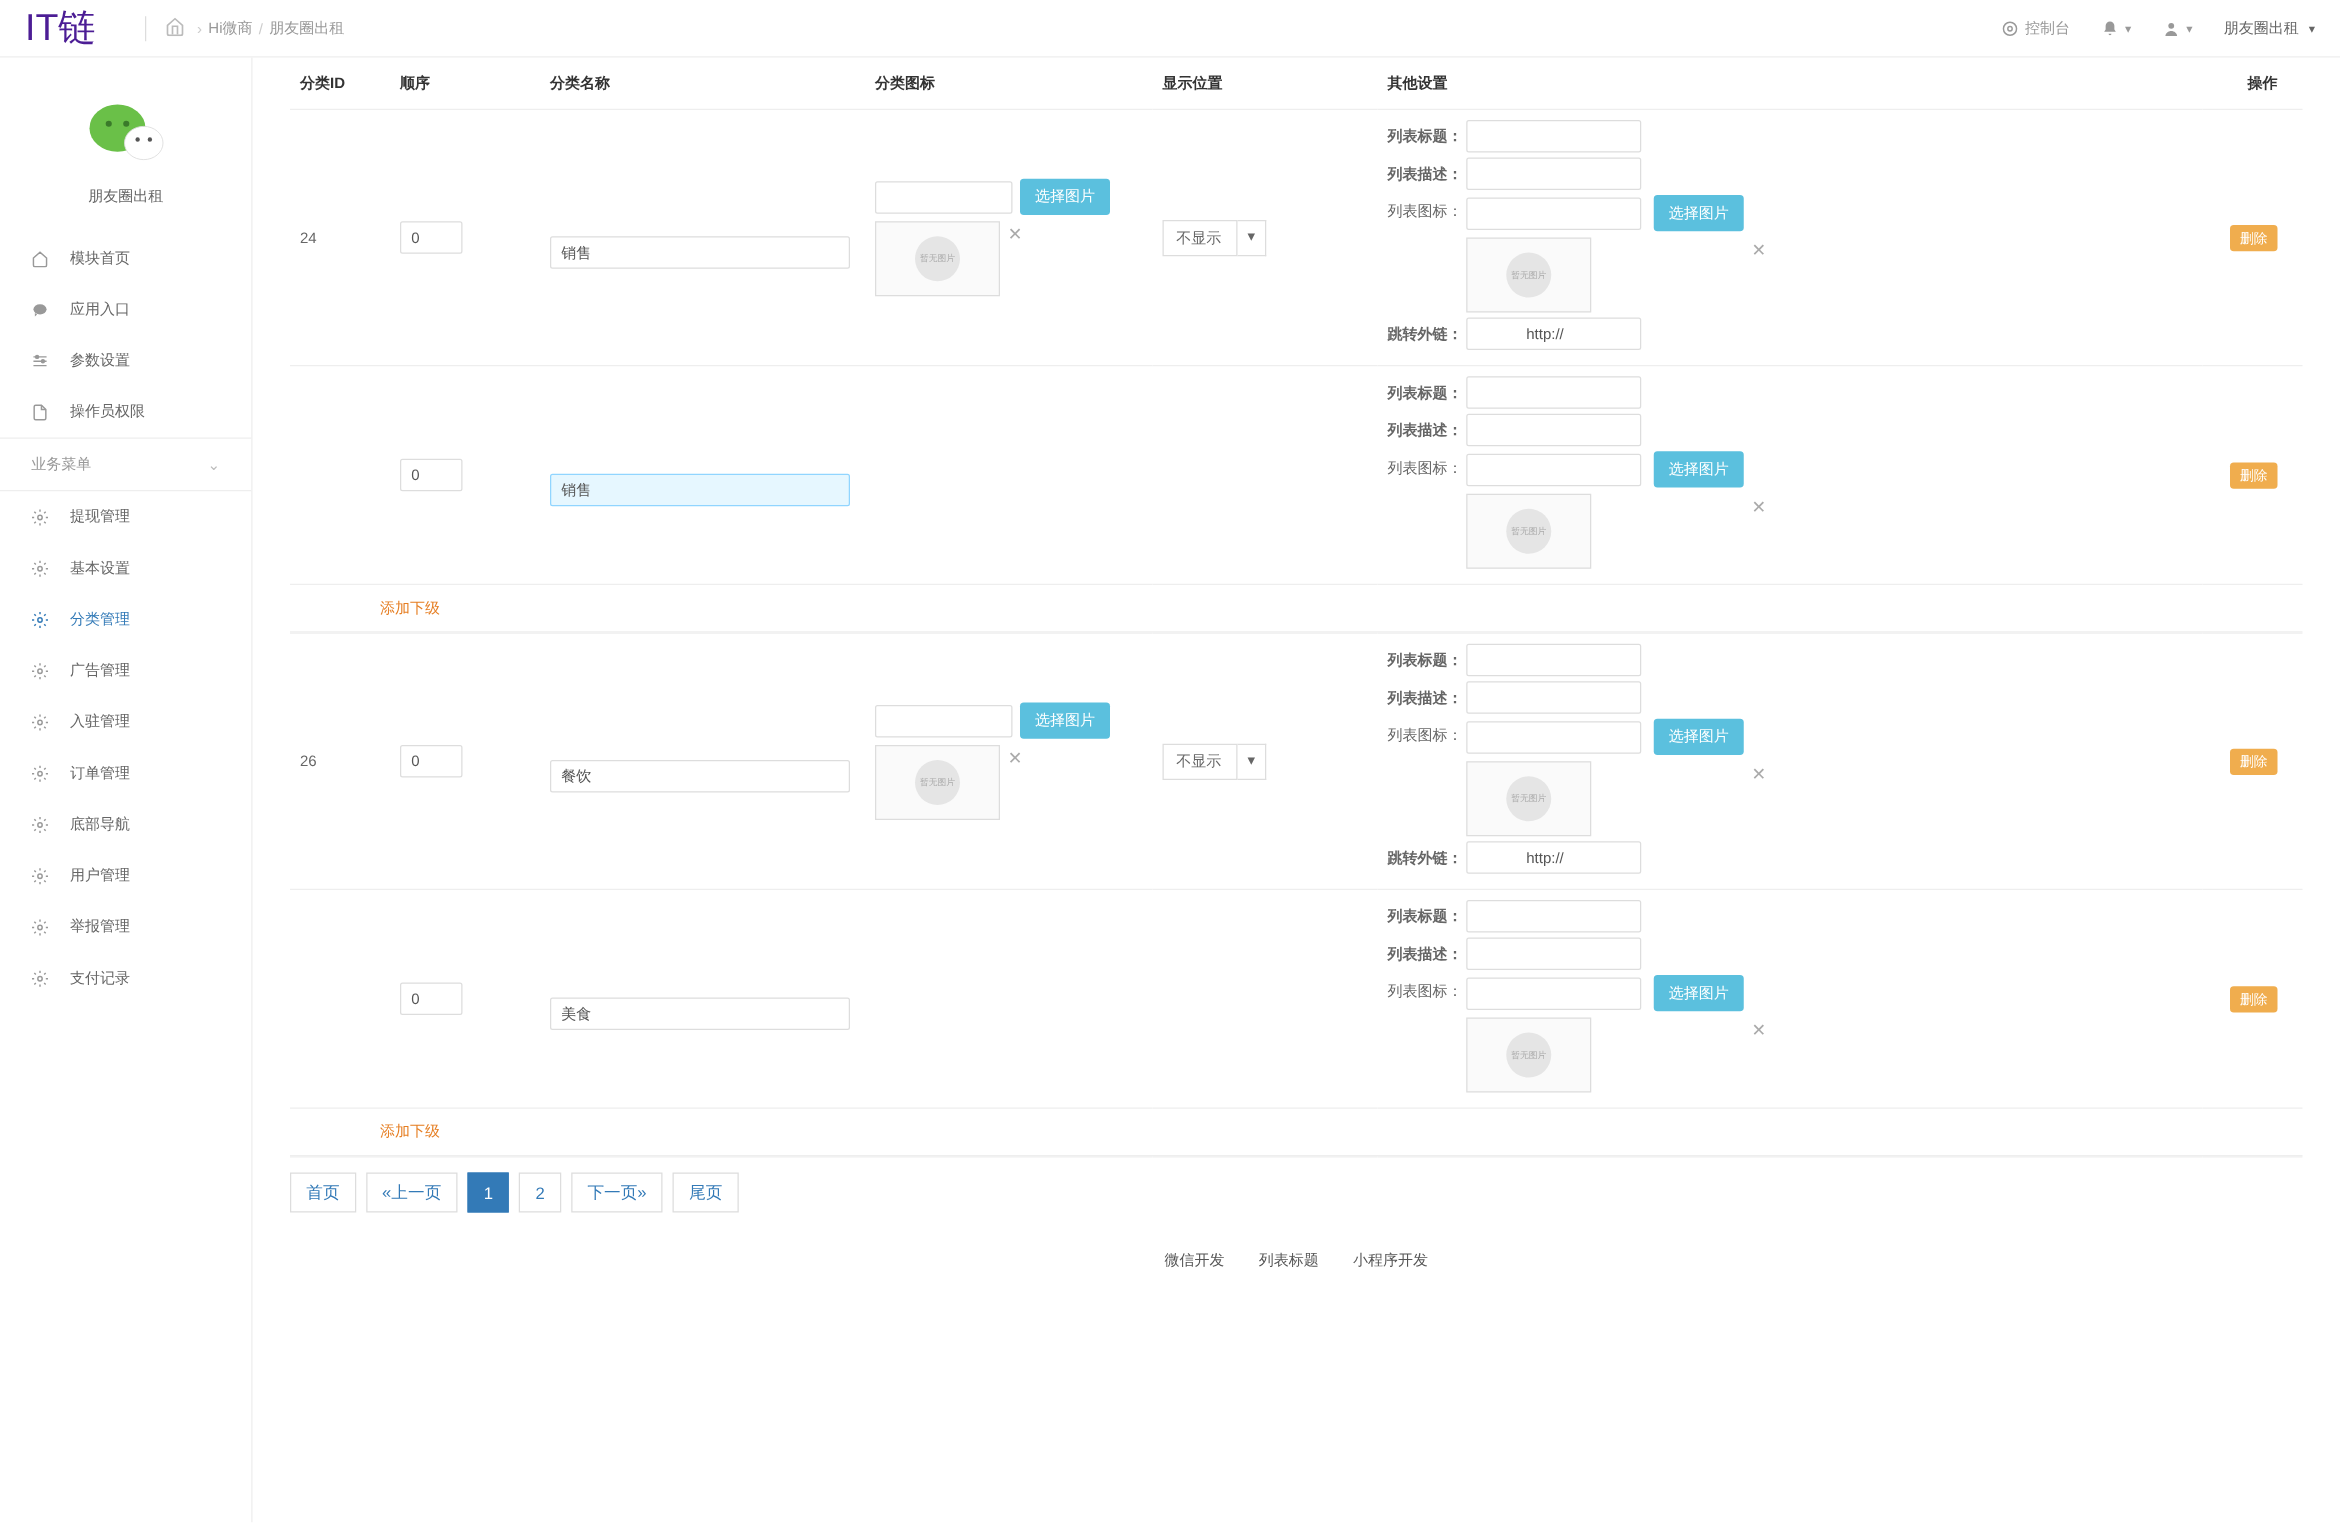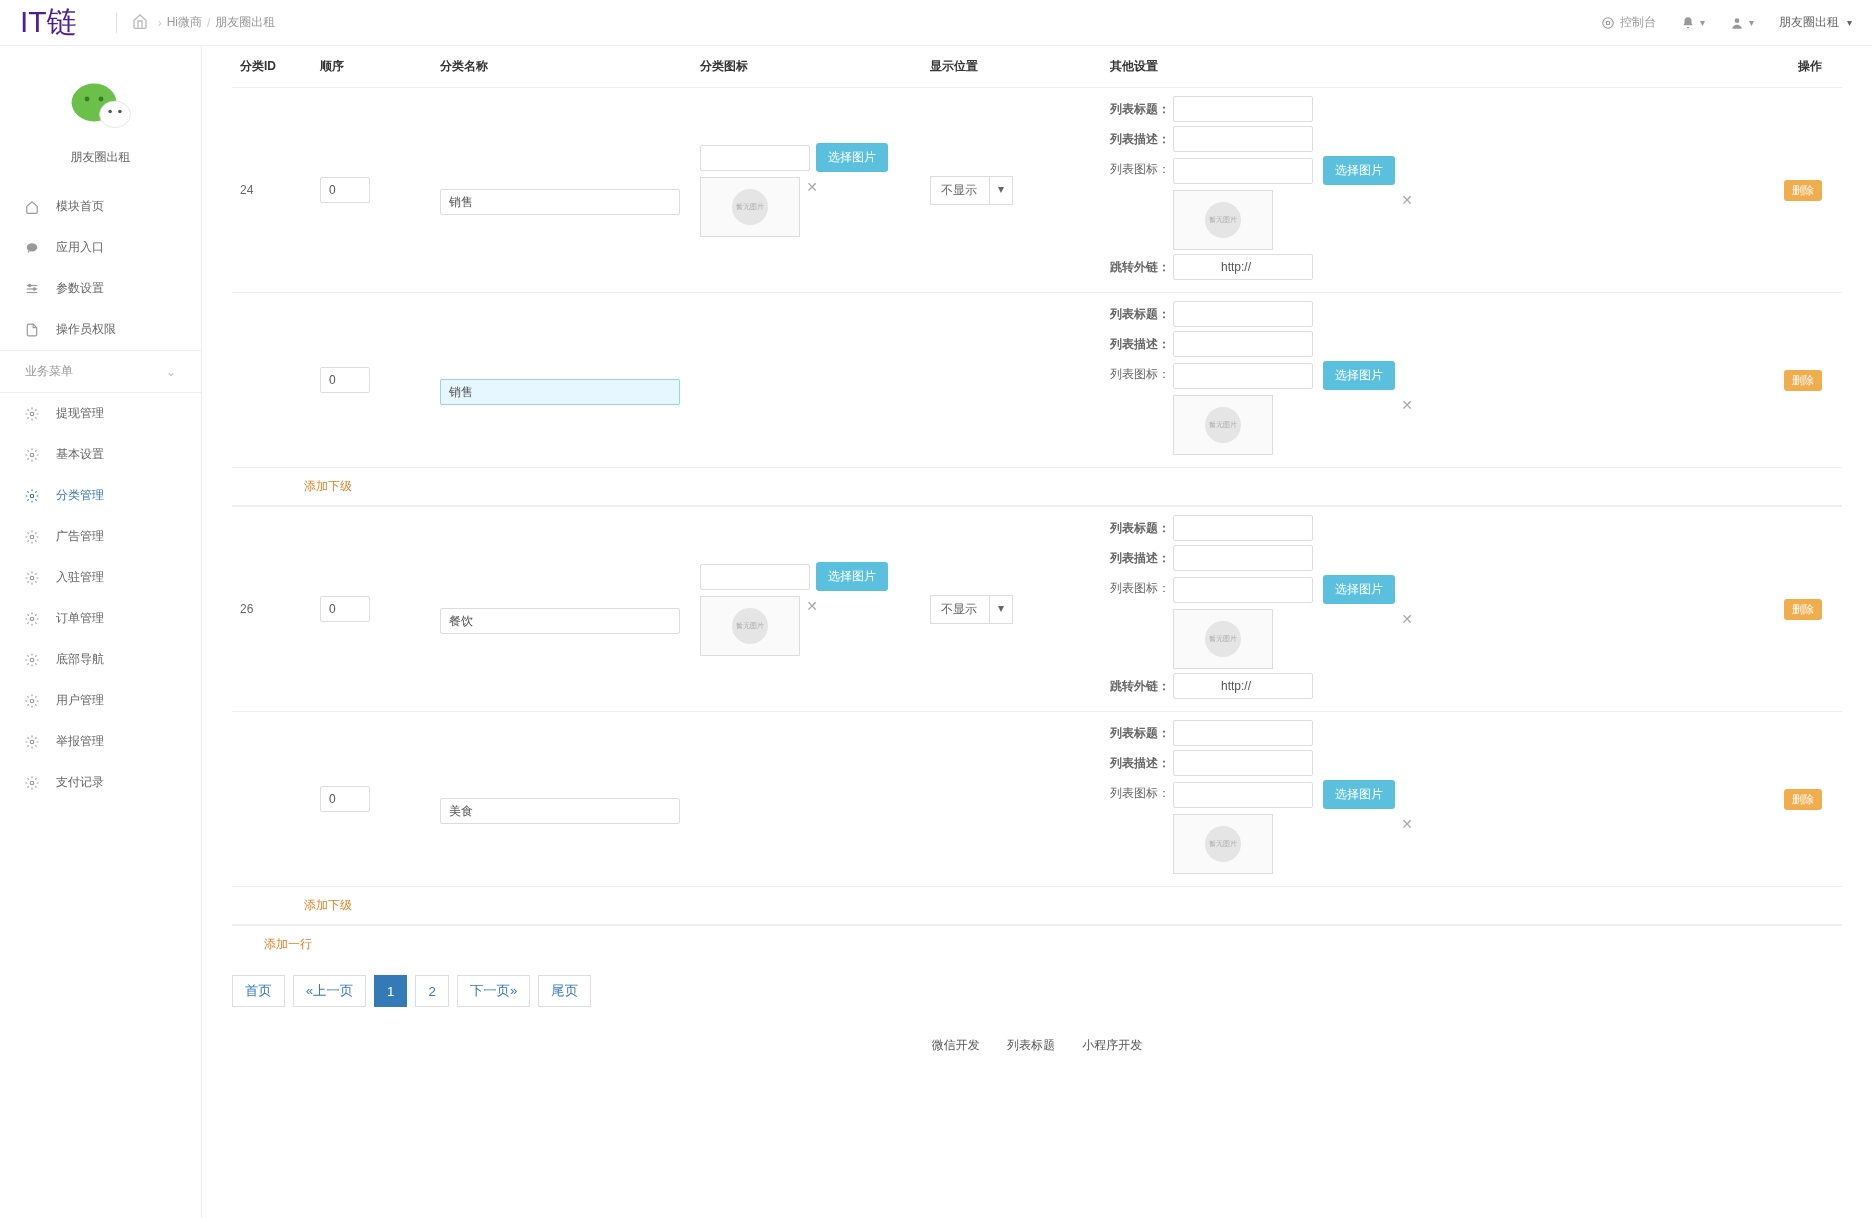--- a/index.html
+++ b/index.html
@@ -459,21 +459,20 @@
             </td>
             <td class="op"><button class="btn btn-orange">删除</button></td>
           </tr>
           <tr>
             <td colspan="7" style="padding:0">
               <div class="add-sub">添加下级</div>
             </td>
           </tr>
         </tbody>
     </table>
-    <div class="add-row">添加一行</div>
 
     <div class="pagination">
       <button class="btn-pg">首页</button>
       <button class="btn-pg">«上一页</button>
       <button class="btn-pg active">1</button>
       <button class="btn-pg">2</button>
       <button class="btn-pg">下一页»</button>
       <button class="btn-pg">尾页</button>
     </div>
 

